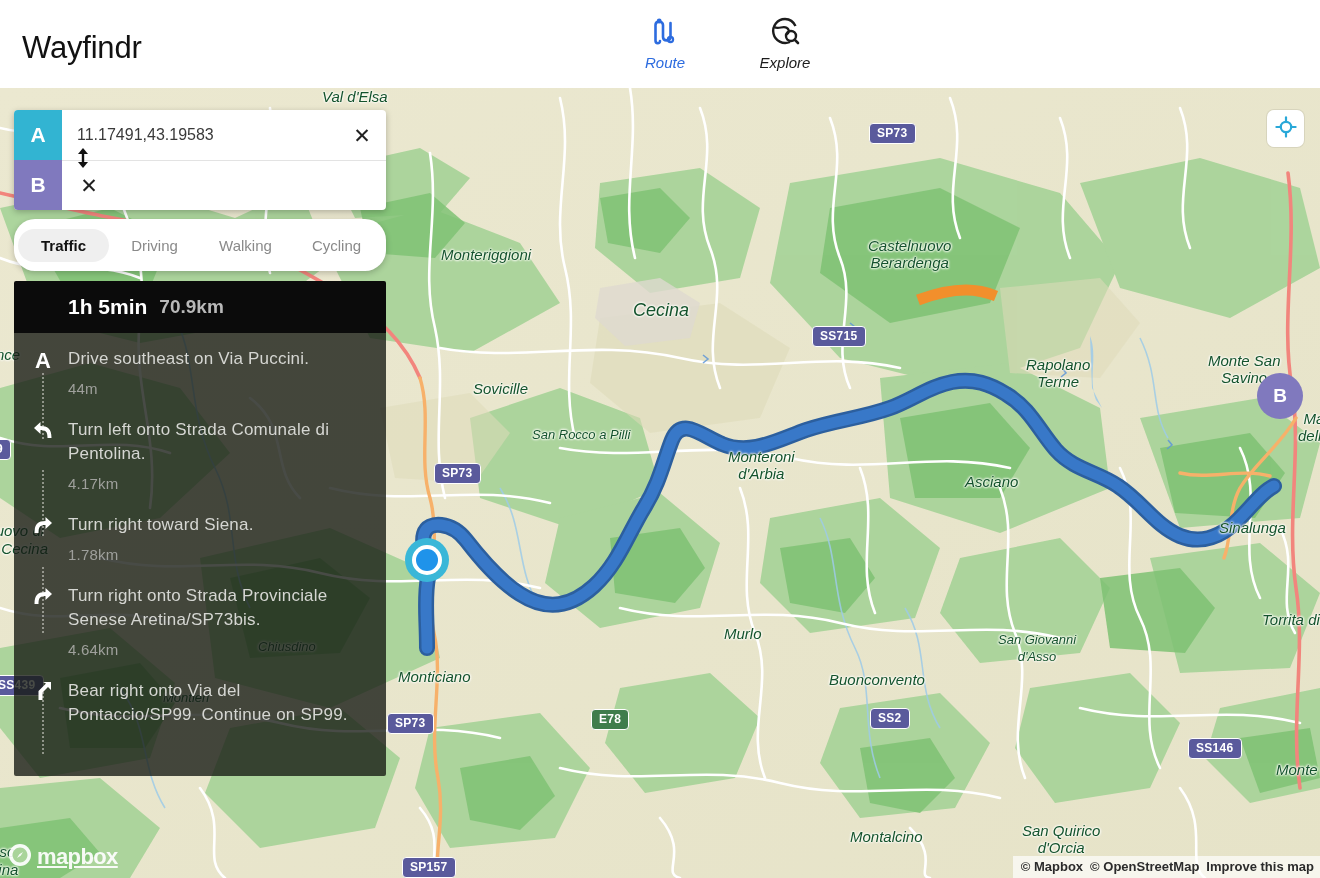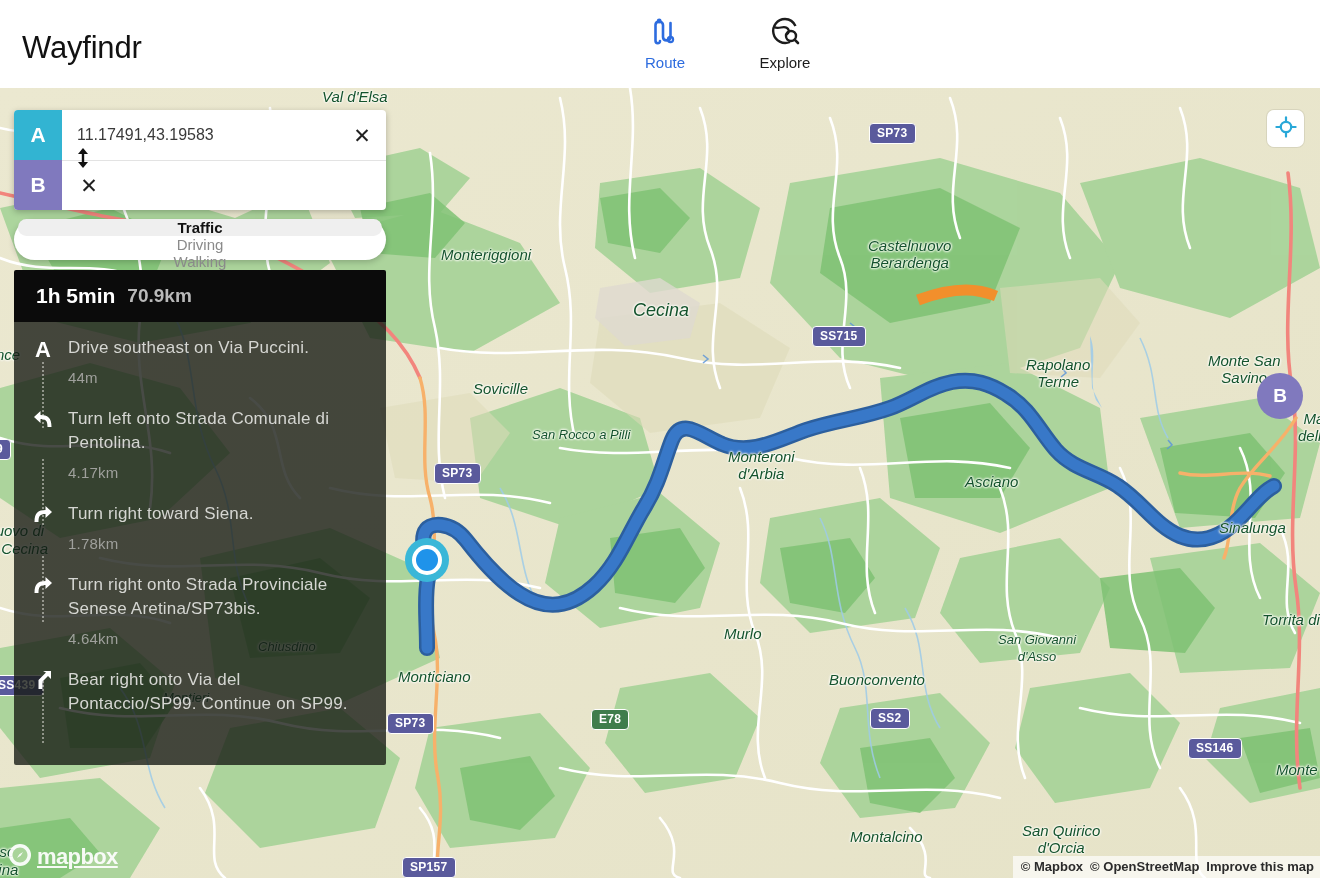--- a/index.html
+++ b/index.html
@@ -18,21 +18,21 @@
   .brand {
     position: absolute; left: 22px; top: 30px;
     font-size: 31px; font-weight: 400; color: #111111; letter-spacing: -0.2px;
   }
   .nav { position: absolute; left: 620px; top: 14px; display: flex; gap: 30px; }
   .nav-item {
     width: 90px; display: flex; flex-direction: column; align-items: center;
     cursor: pointer; gap: 6px;
   }
   .nav-item .nav-ico { height: 34px; display: flex; align-items: center; justify-content: center; }
-  .nav-label { font-size: 15px; color: #1c1c1c; }
+  .nav-label { font-size: 15px; color: #1c1c1c; font-style: italic; }
   .nav-item.active .nav-label { color: #2d6cdf; }
 
   
   .map {
     position: absolute; left: 0; top: 88px; width: 1320px; height: 790px;
     background: #e9e6cd; overflow: hidden;
   }
   .map-canvas { position: absolute; inset: 0; }
   .map-canvas svg { display: block; }
 
@@ -118,42 +118,41 @@
     justify-content: center; cursor: pointer; color: #222222;
     font-size: 21px; line-height: 1; font-weight: 500;
   }
   .swap-btn {
     position: absolute; left: 56px; top: 144px; width: 22px; height: 26px;
     display: flex; align-items: center; justify-content: center;
     cursor: pointer; z-index: 31;
   }
 
   .modes {
-    margin-top: 9px; height: 41px; background: #ffffff; border-radius: 21px;
-    display: flex; padding: 0 4px;
+    margin-top: 9px; height: 52px; background: #ffffff; border-radius: 21px;
+    display: flex; align-items: center; padding: 0 4px;
     box-shadow: 0 2px 6px rgba(0,0,0,0.22);
-    flex-direction: column;
   }
   .mode {
     flex: 1; height: 33px; display: flex; align-items: center;
     justify-content: center; border-radius: 17px; font-size: 15px;
     color: #8a8a8a; cursor: pointer;
   }
   .mode.active { background: #efefef; color: #111111; font-weight: 700; }
 
   
   .directions {
     margin-top: 10px; width: 372px; height: 495px;
     border-radius: 2px; overflow: hidden; display: flex; flex-direction: column;
   }
   .dir-head {
     background: #0b0b0b; height: 52px; display: flex; align-items: center;
     gap: 12px; padding: 0 0 0 22px; flex: 0 0 52px;
   }
-  .dir-dur { color: #ffffff; font-size: 21px; font-weight: 700; }
+  .dir-dur { color: #ffffff; font-size: 21px; font-weight: 700; margin-left: 32px; }
   .dir-dist { color: #b9b9b9; font-size: 19px; font-weight: 700; }
   .dir-steps {
     flex: 1; background: rgba(20,24,18,0.78); position: relative;
     padding: 14px 16px 0 16px; overflow: hidden;
   }
   .step { position: relative; display: flex; gap: 12px; }
   .step-ico {
     width: 26px; flex: 0 0 26px; display: flex; justify-content: center;
     padding-top: 2px; color: #ffffff;
   }

